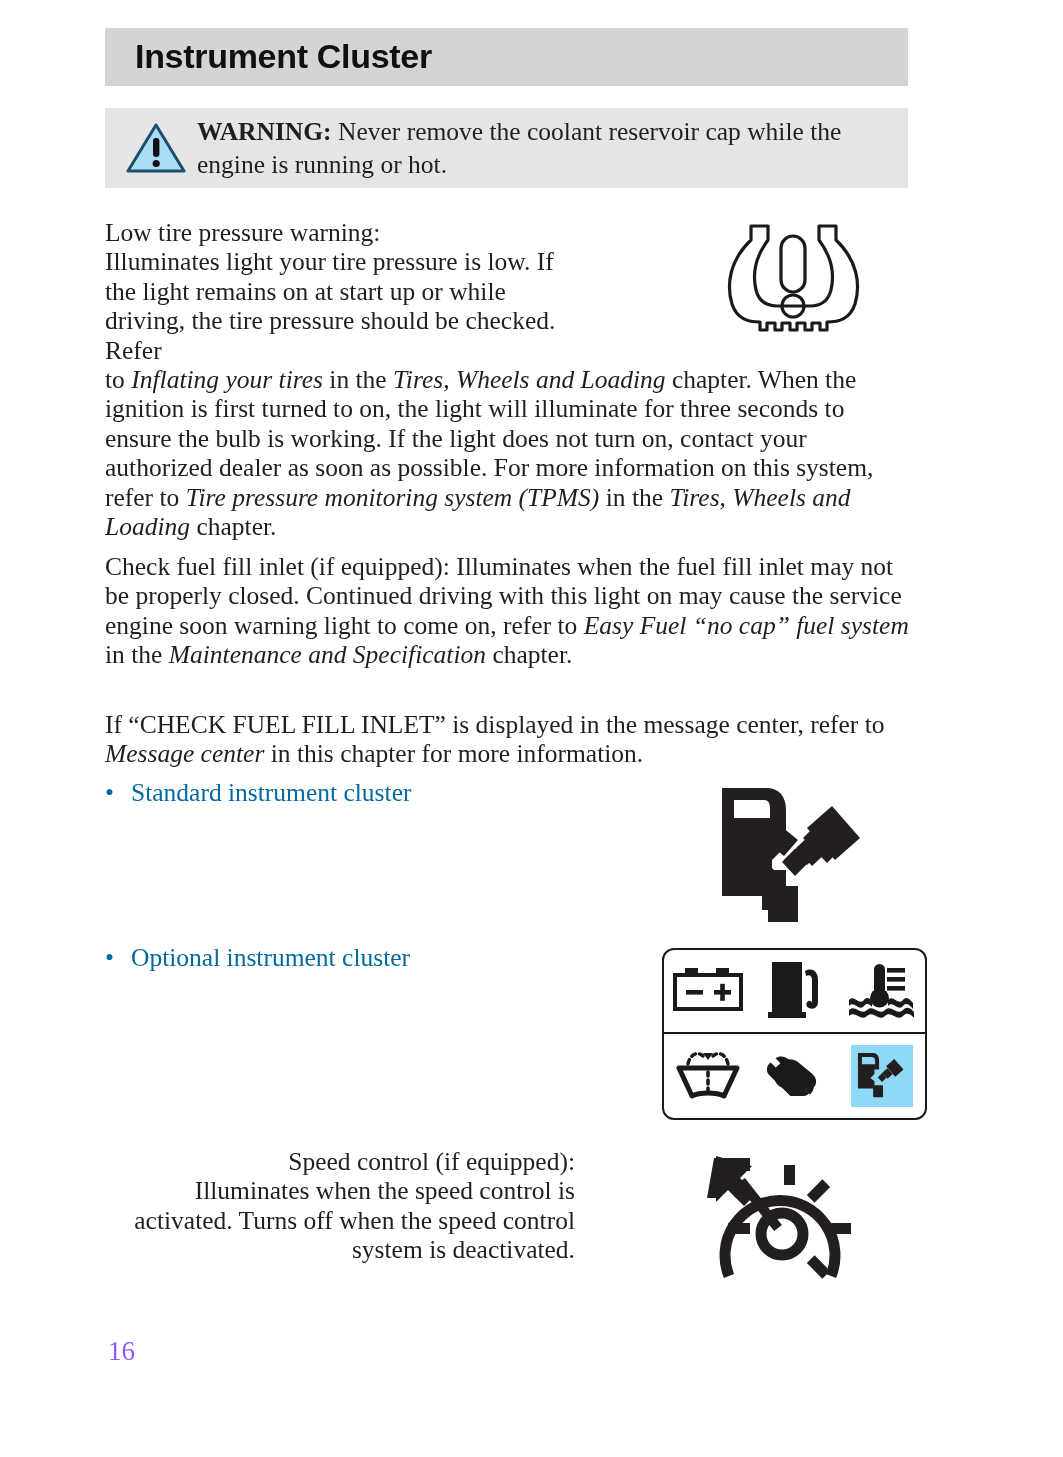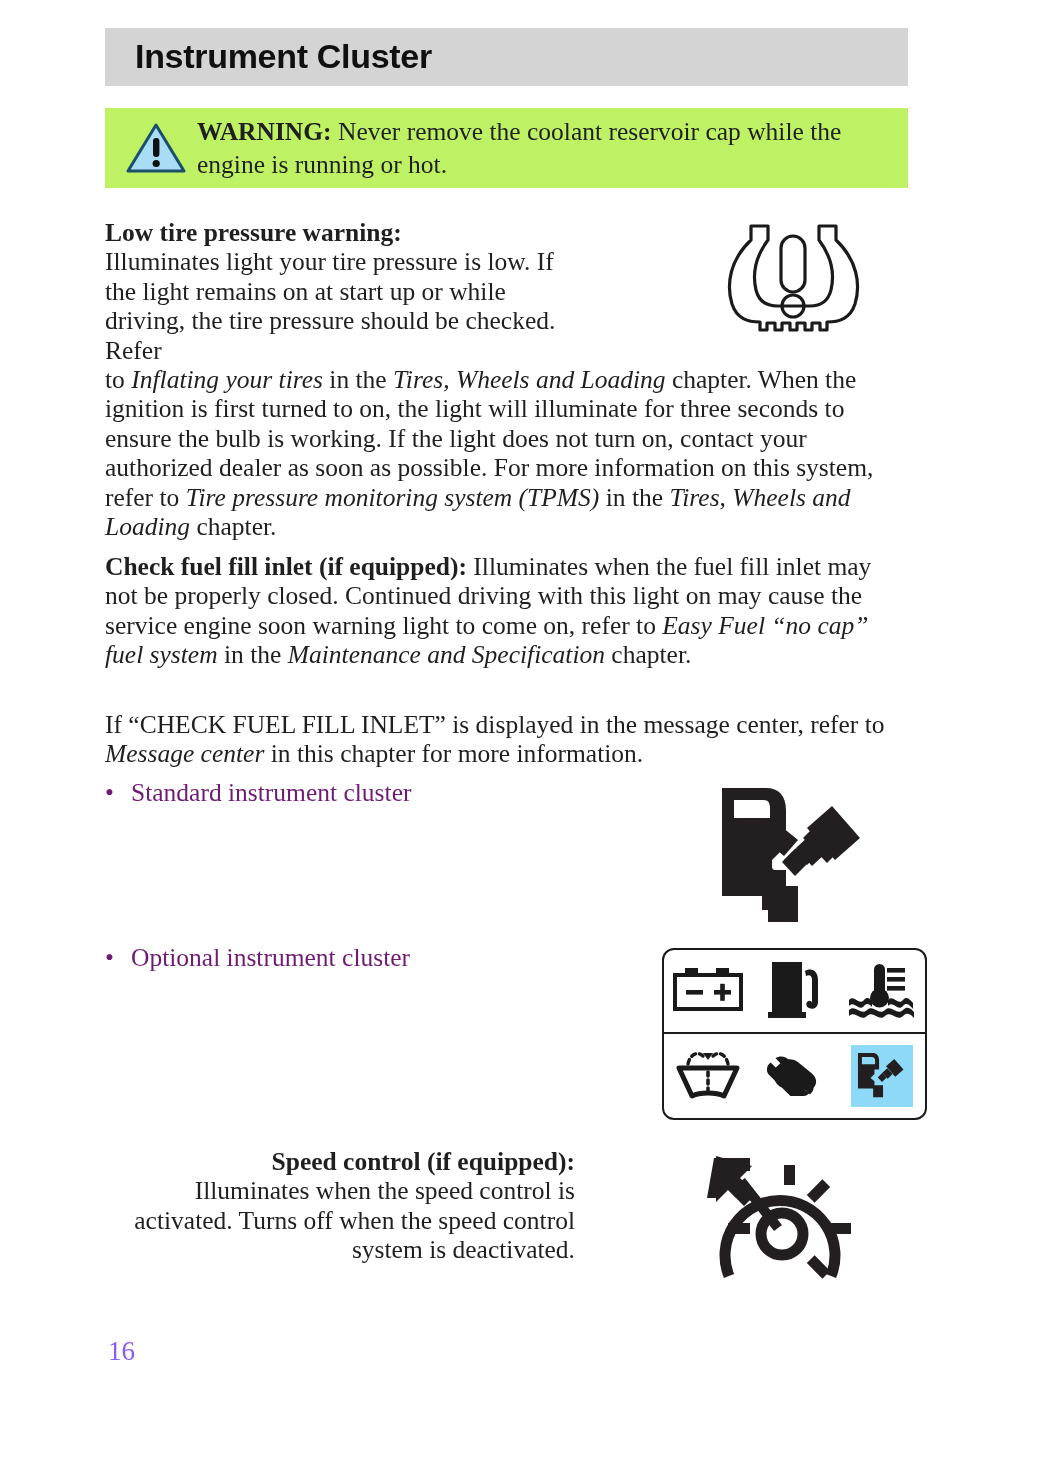--- a/index.html
+++ b/index.html
@@ -45,21 +45,21 @@
     white-space: nowrap;
   }
 
   
   .warning-band {
     position: absolute;
     left: 105px;
     top: 108px;
     width: 803px;
     height: 80px;
-    background: #bef264;
+    background: #e5e5e5;
   }
   .warning-icon {
     position: absolute;
     left: 20px;
     top: 14px;
     width: 62px;
     height: 52px;
   }
   .warning-text {
     position: absolute;
@@ -75,21 +75,21 @@
     font-family: "Liberation Serif", serif;
   }
 
   
   .body-text {
     font-size: 25.5px;
     line-height: 1.155;
     color: #1f1f1f;
     text-align: left;
   }
-  .body-text b { font-weight: bold; }
+  .body-text b { font-weight: normal; }
   .body-text i { font-style: italic; }
 
   .narrow-col {
     position: absolute;
     left: 105px;
     width: 470px;
   }
   .full-col {
     position: absolute;
     left: 105px;
@@ -99,21 +99,21 @@
   
   #tpms-lead   { top: 218px; }
   #tpms-rest   { top: 365px; }
   #fuel-inlet  { top: 552px; }
   #msg-center  { top: 710px; }
 
   .bullet-line {
     position: absolute;
     left: 105px;
     font-size: 25.5px;
-    color: #701a75;
+    color: #0369a1;
     white-space: nowrap;
   }
   .bullet-line .dot {
     display: inline-block;
     width: 26px;
   }
   #bullet-standard { top: 778px; }
   #bullet-optional { top: 943px; }
 
   #speed-block { top: 1147px; width: 470px; text-align: right; }

